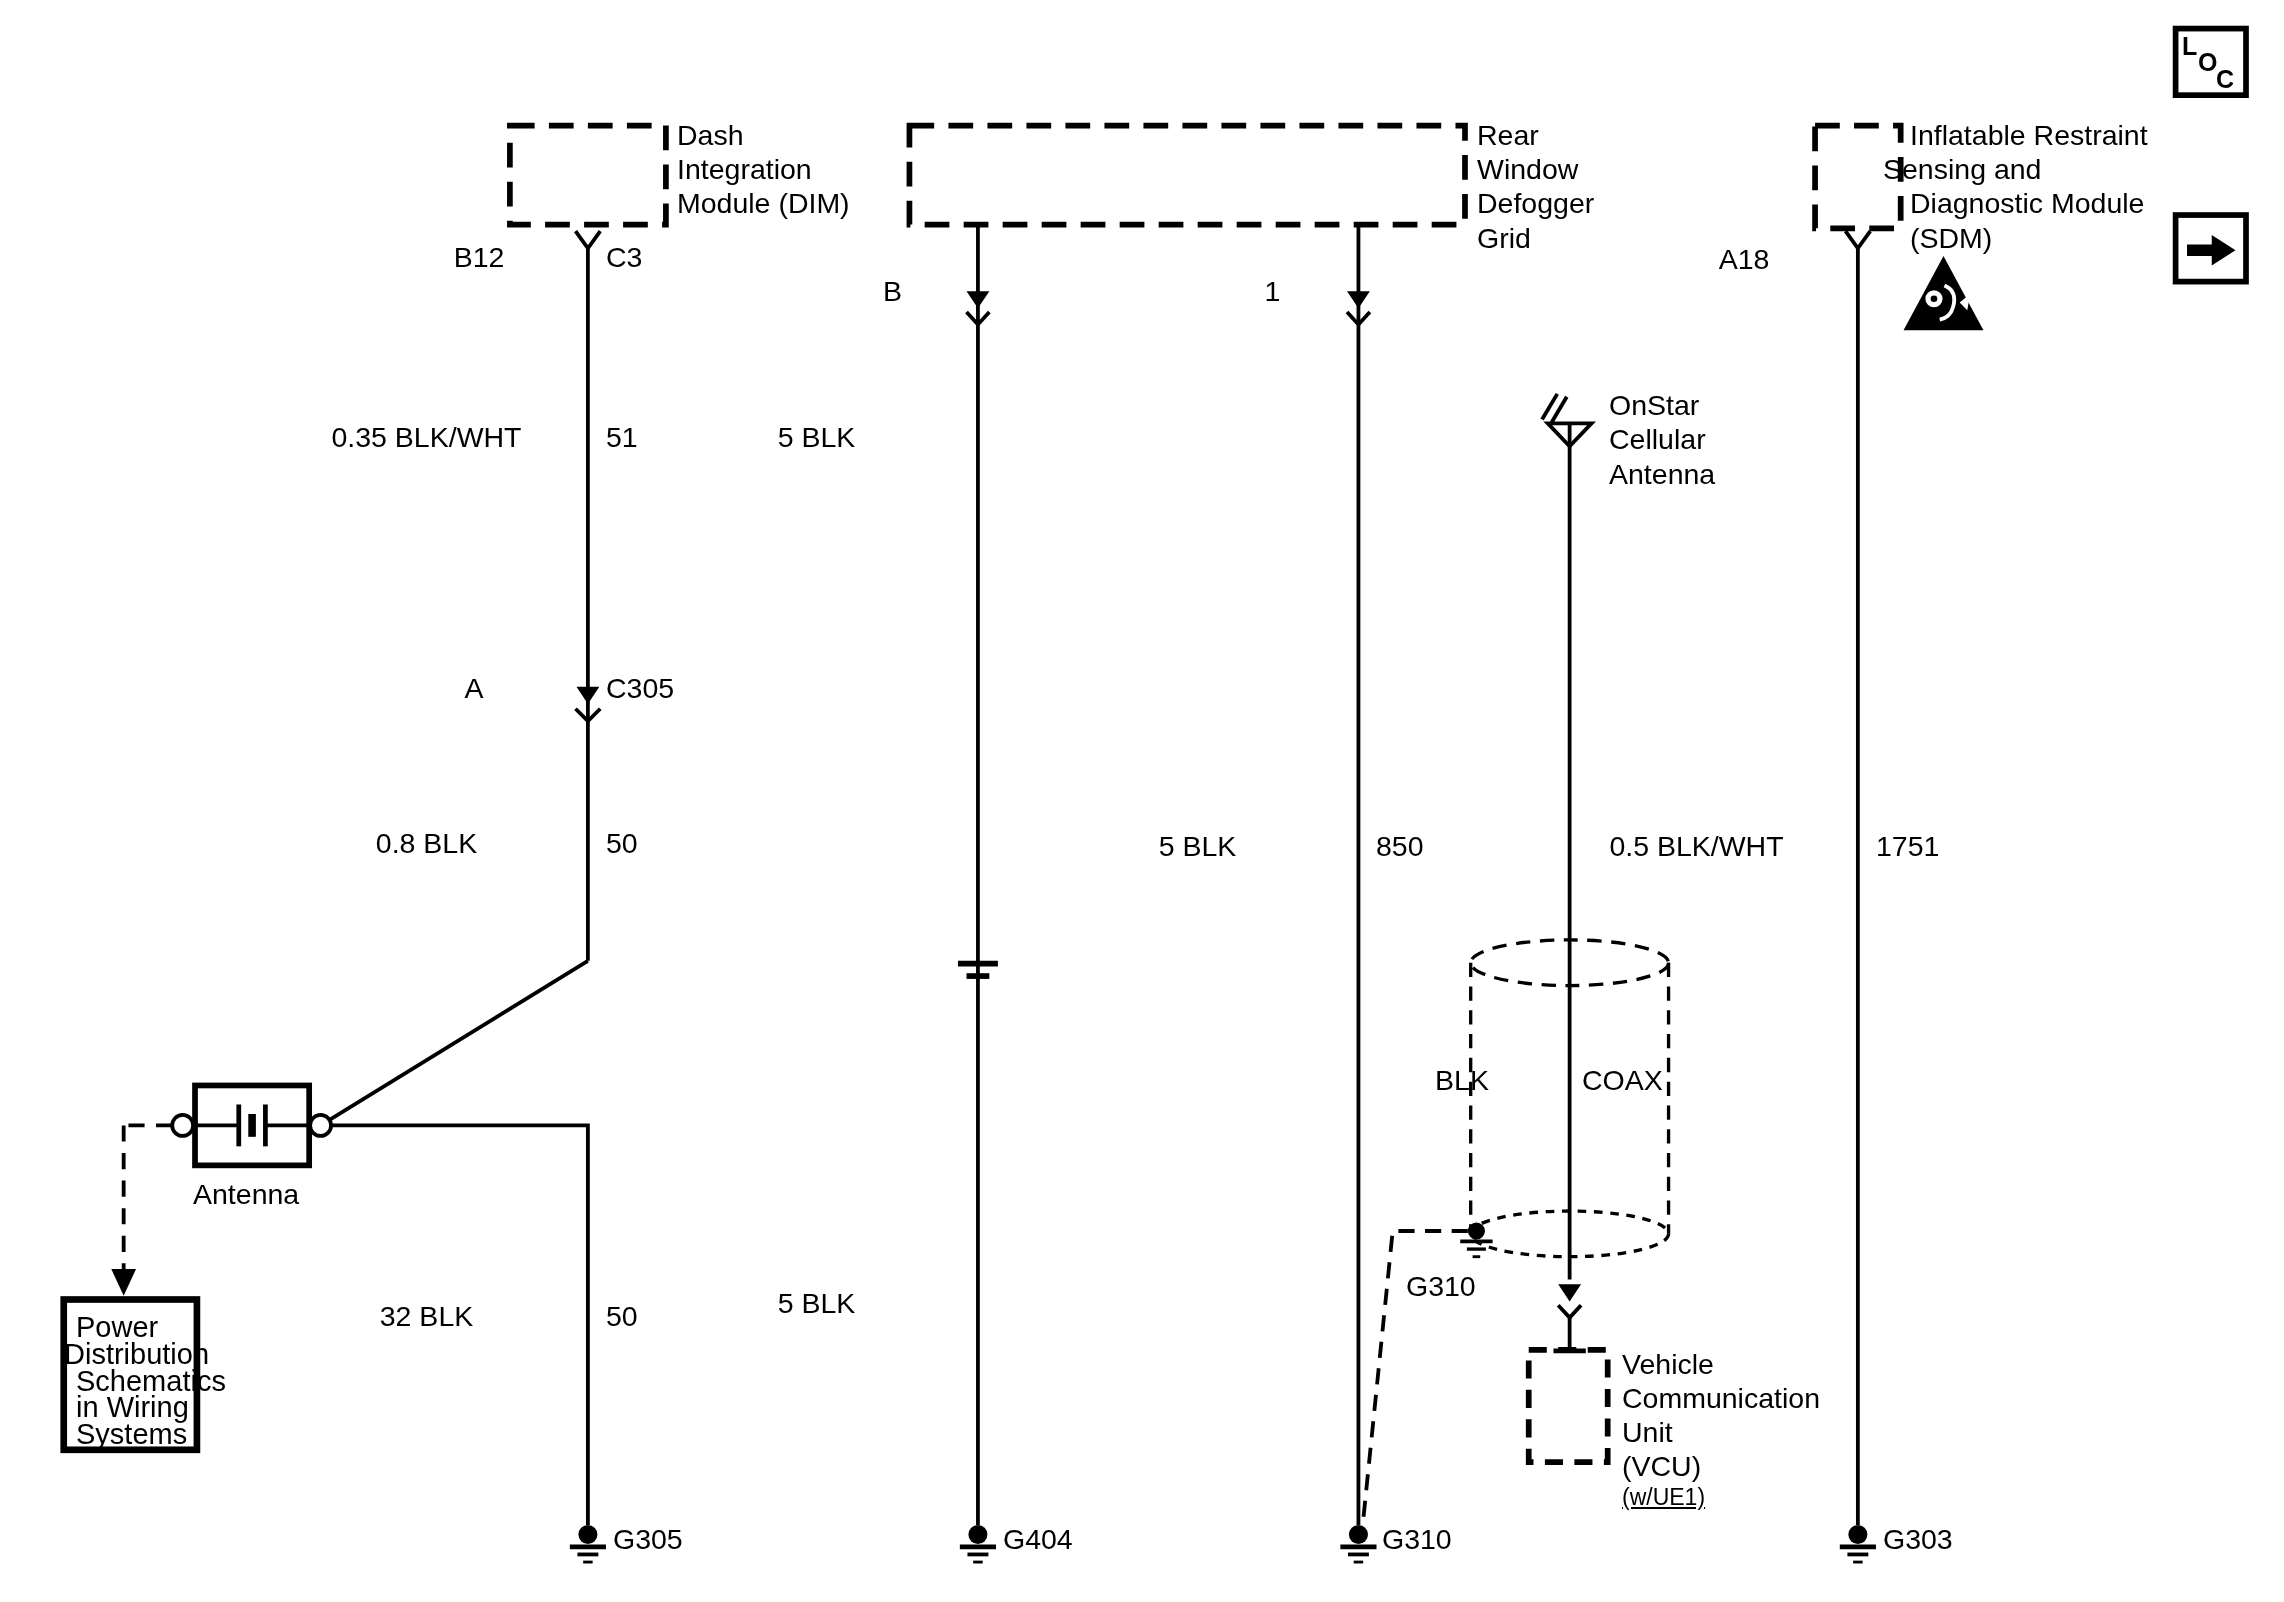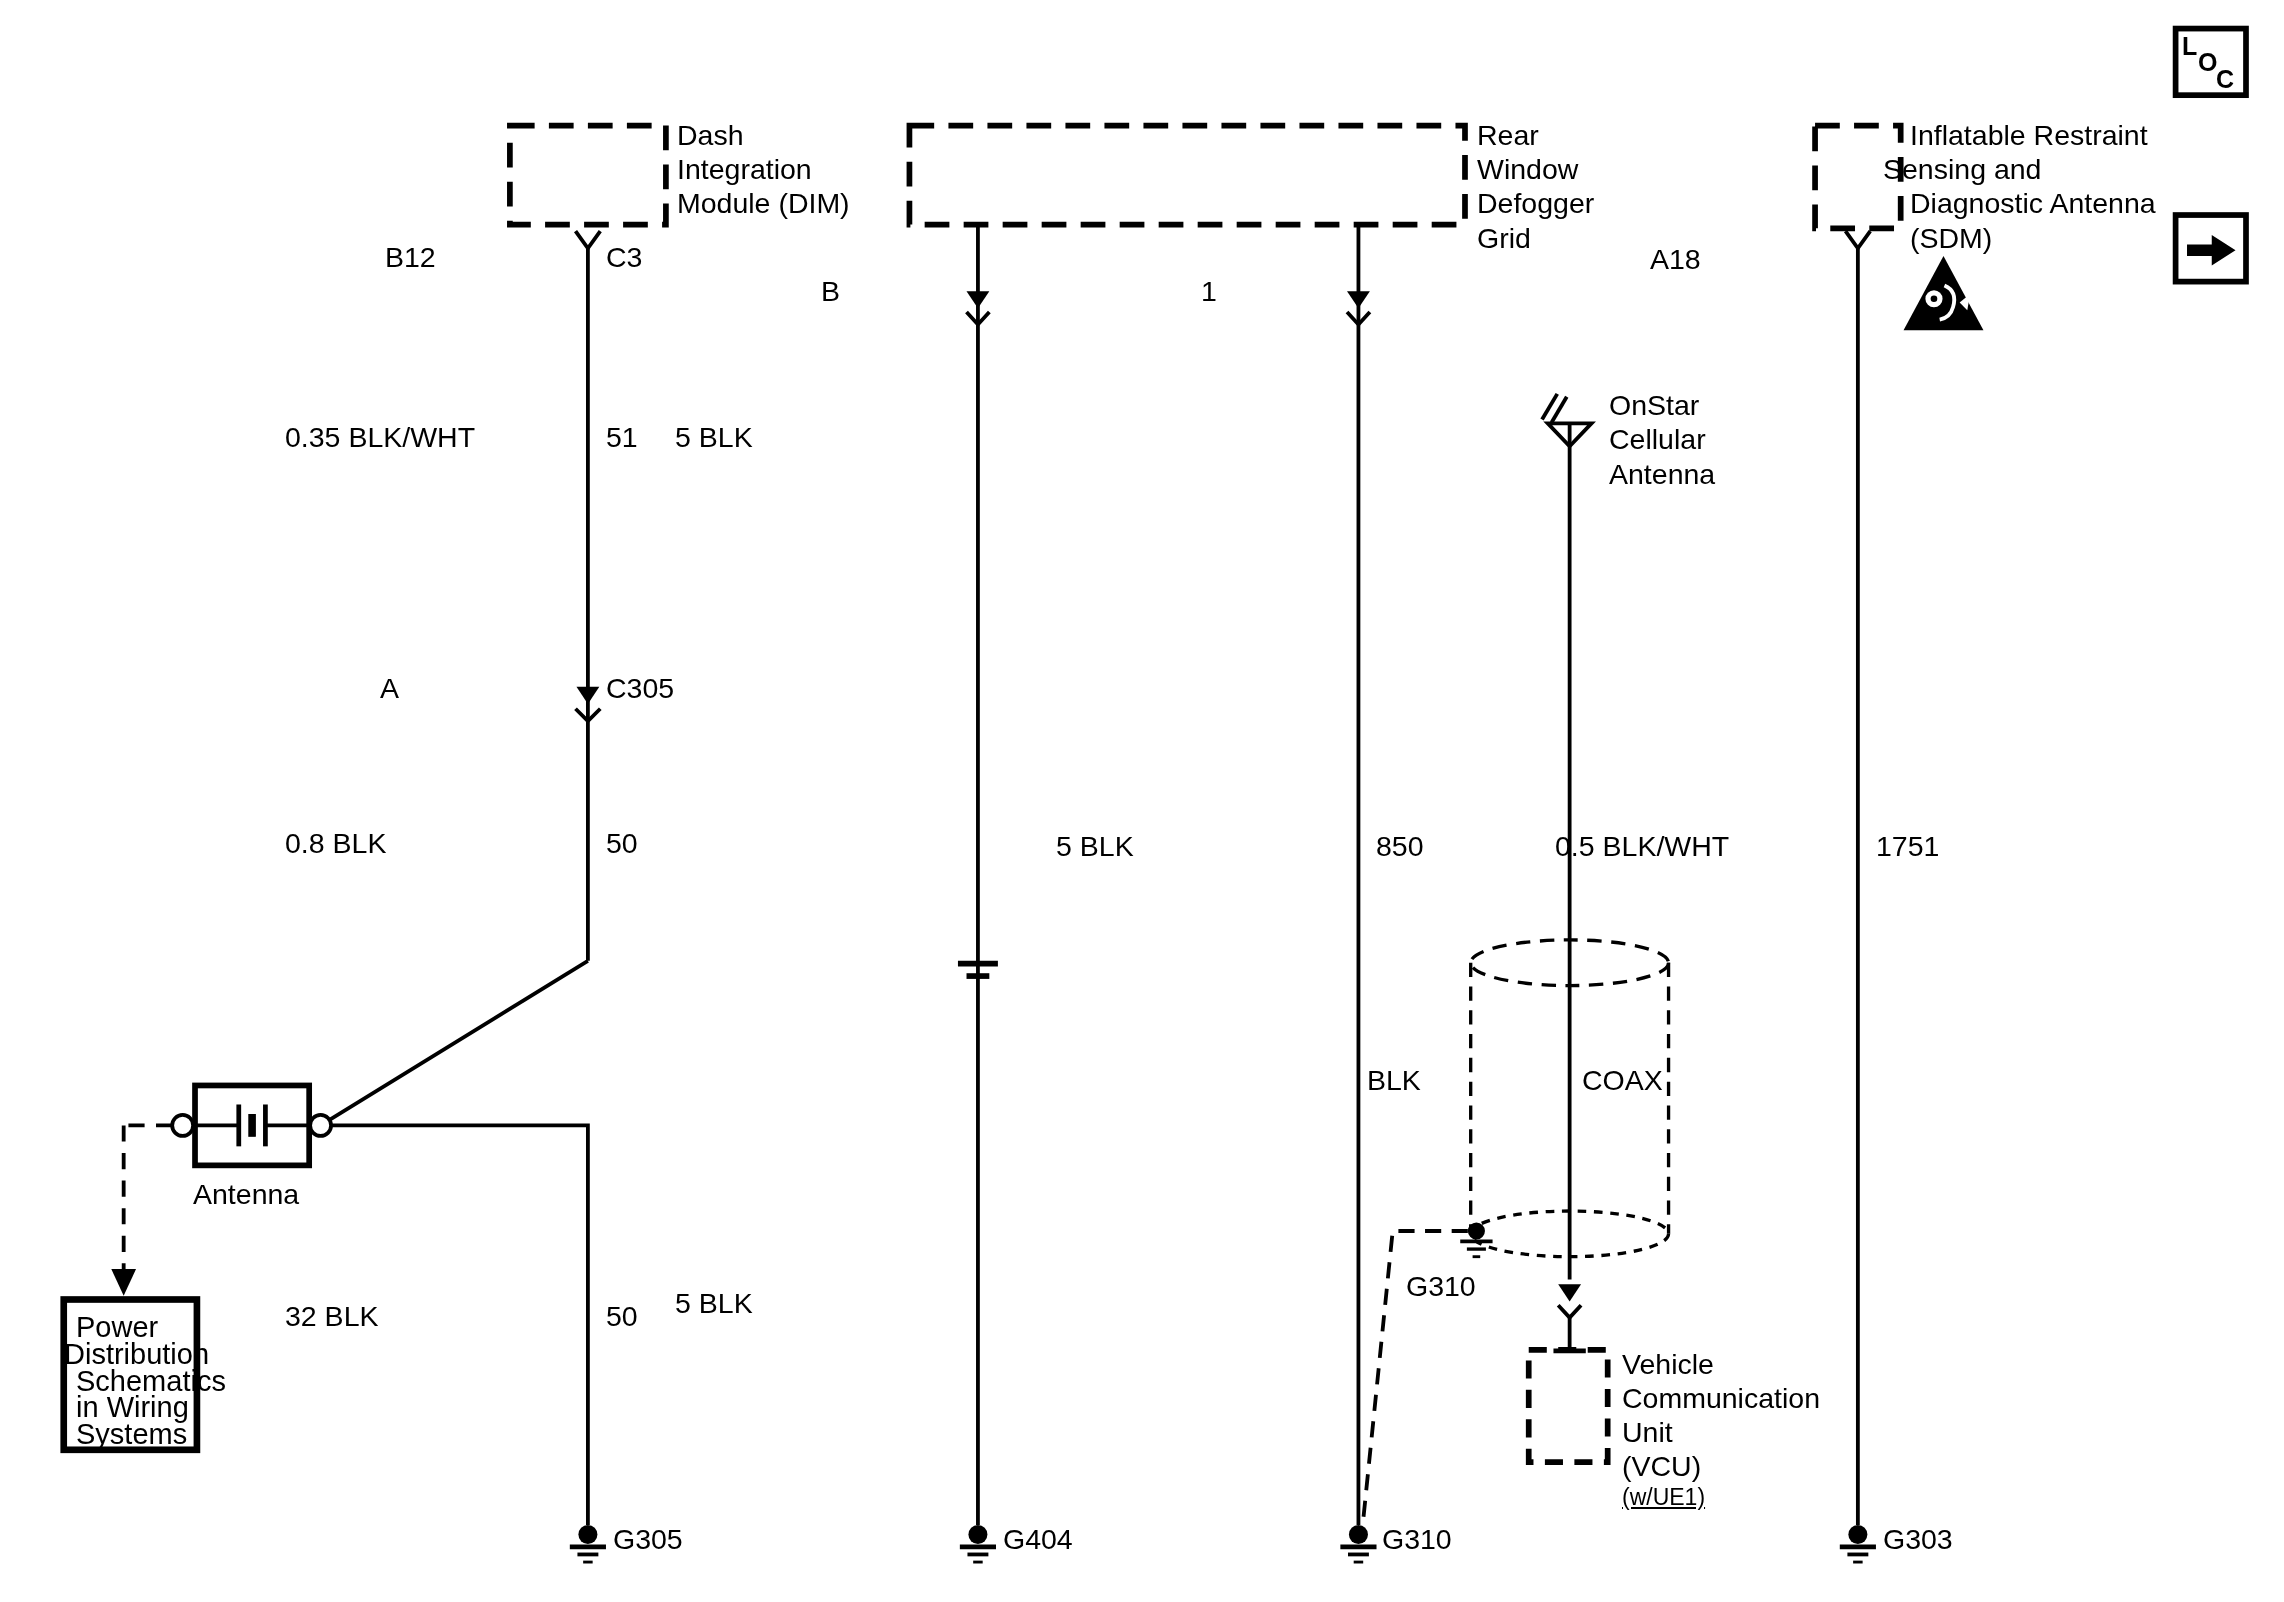--- a/index.html
+++ b/index.html
@@ -2,21 +2,21 @@
 <html style="font-size:15px"><head>
 <meta charset="utf-8">
 <style>
   html,body{margin:0;padding:0;background:#fff;}
   .stage{
     position:relative;width:2285px;height:1603px;background:#ffffff;
     font-family:"Liberation Sans", sans-serif;color:#000;overflow:hidden;
   }
   .art{position:absolute;left:0;top:0;}
   .lbl{position:absolute;font-size:28.5px;line-height:34px;white-space:nowrap;color:#000;}
-  .r{text-align:left;}
+  .r{text-align:center;}
   .sm{font-size:29px;line-height:27px;}
   .xs{font-size:23px;line-height:27px;text-decoration:underline;}
   .locletter{position:absolute;font-size:25px;font-weight:bold;line-height:25px;}
 </style>
 </head>
 <body>
 
 <div class="stage">
 
   <svg class="art" width="2285" height="1603" viewBox="0 0 2402 1685">
@@ -199,21 +199,21 @@
   <div class="lbl" style="left:1406px;top:1269px">G310</div>
 
   <div class="lbl" style="left:1622px;top:1347px">Vehicle</div>
   <div class="lbl" style="left:1622px;top:1381px">Communication</div>
   <div class="lbl" style="left:1622px;top:1415px">Unit</div>
   <div class="lbl" style="left:1622px;top:1449px">(VCU)</div>
   <div class="lbl xs" style="left:1622px;top:1484px">(w/UE1)</div>
 
   <div class="lbl" style="left:1910px;top:118px">Inflatable Restraint</div>
   <div class="lbl" style="left:1883px;top:152px">Sensing and</div>
-  <div class="lbl" style="left:1910px;top:186px">Diagnostic Antenna</div>
+  <div class="lbl" style="left:1910px;top:186px">Diagnostic Module</div>
   <div class="lbl" style="left:1910px;top:221px">(SDM)</div>
   <div class="lbl r" style="left:1650px;top:242px;width:188px">A18</div>
 
   <div class="lbl r" style="left:1555px;top:829px;width:283px">0.5 BLK/WHT</div>
   <div class="lbl" style="left:1876px;top:829px">1751</div>
 
   <div class="lbl" style="left:613px;top:1522px">G305</div>
   <div class="lbl" style="left:1003px;top:1522px">G404</div>
   <div class="lbl" style="left:1382px;top:1522px">G310</div>
   <div class="lbl" style="left:1883px;top:1522px">G303</div>

